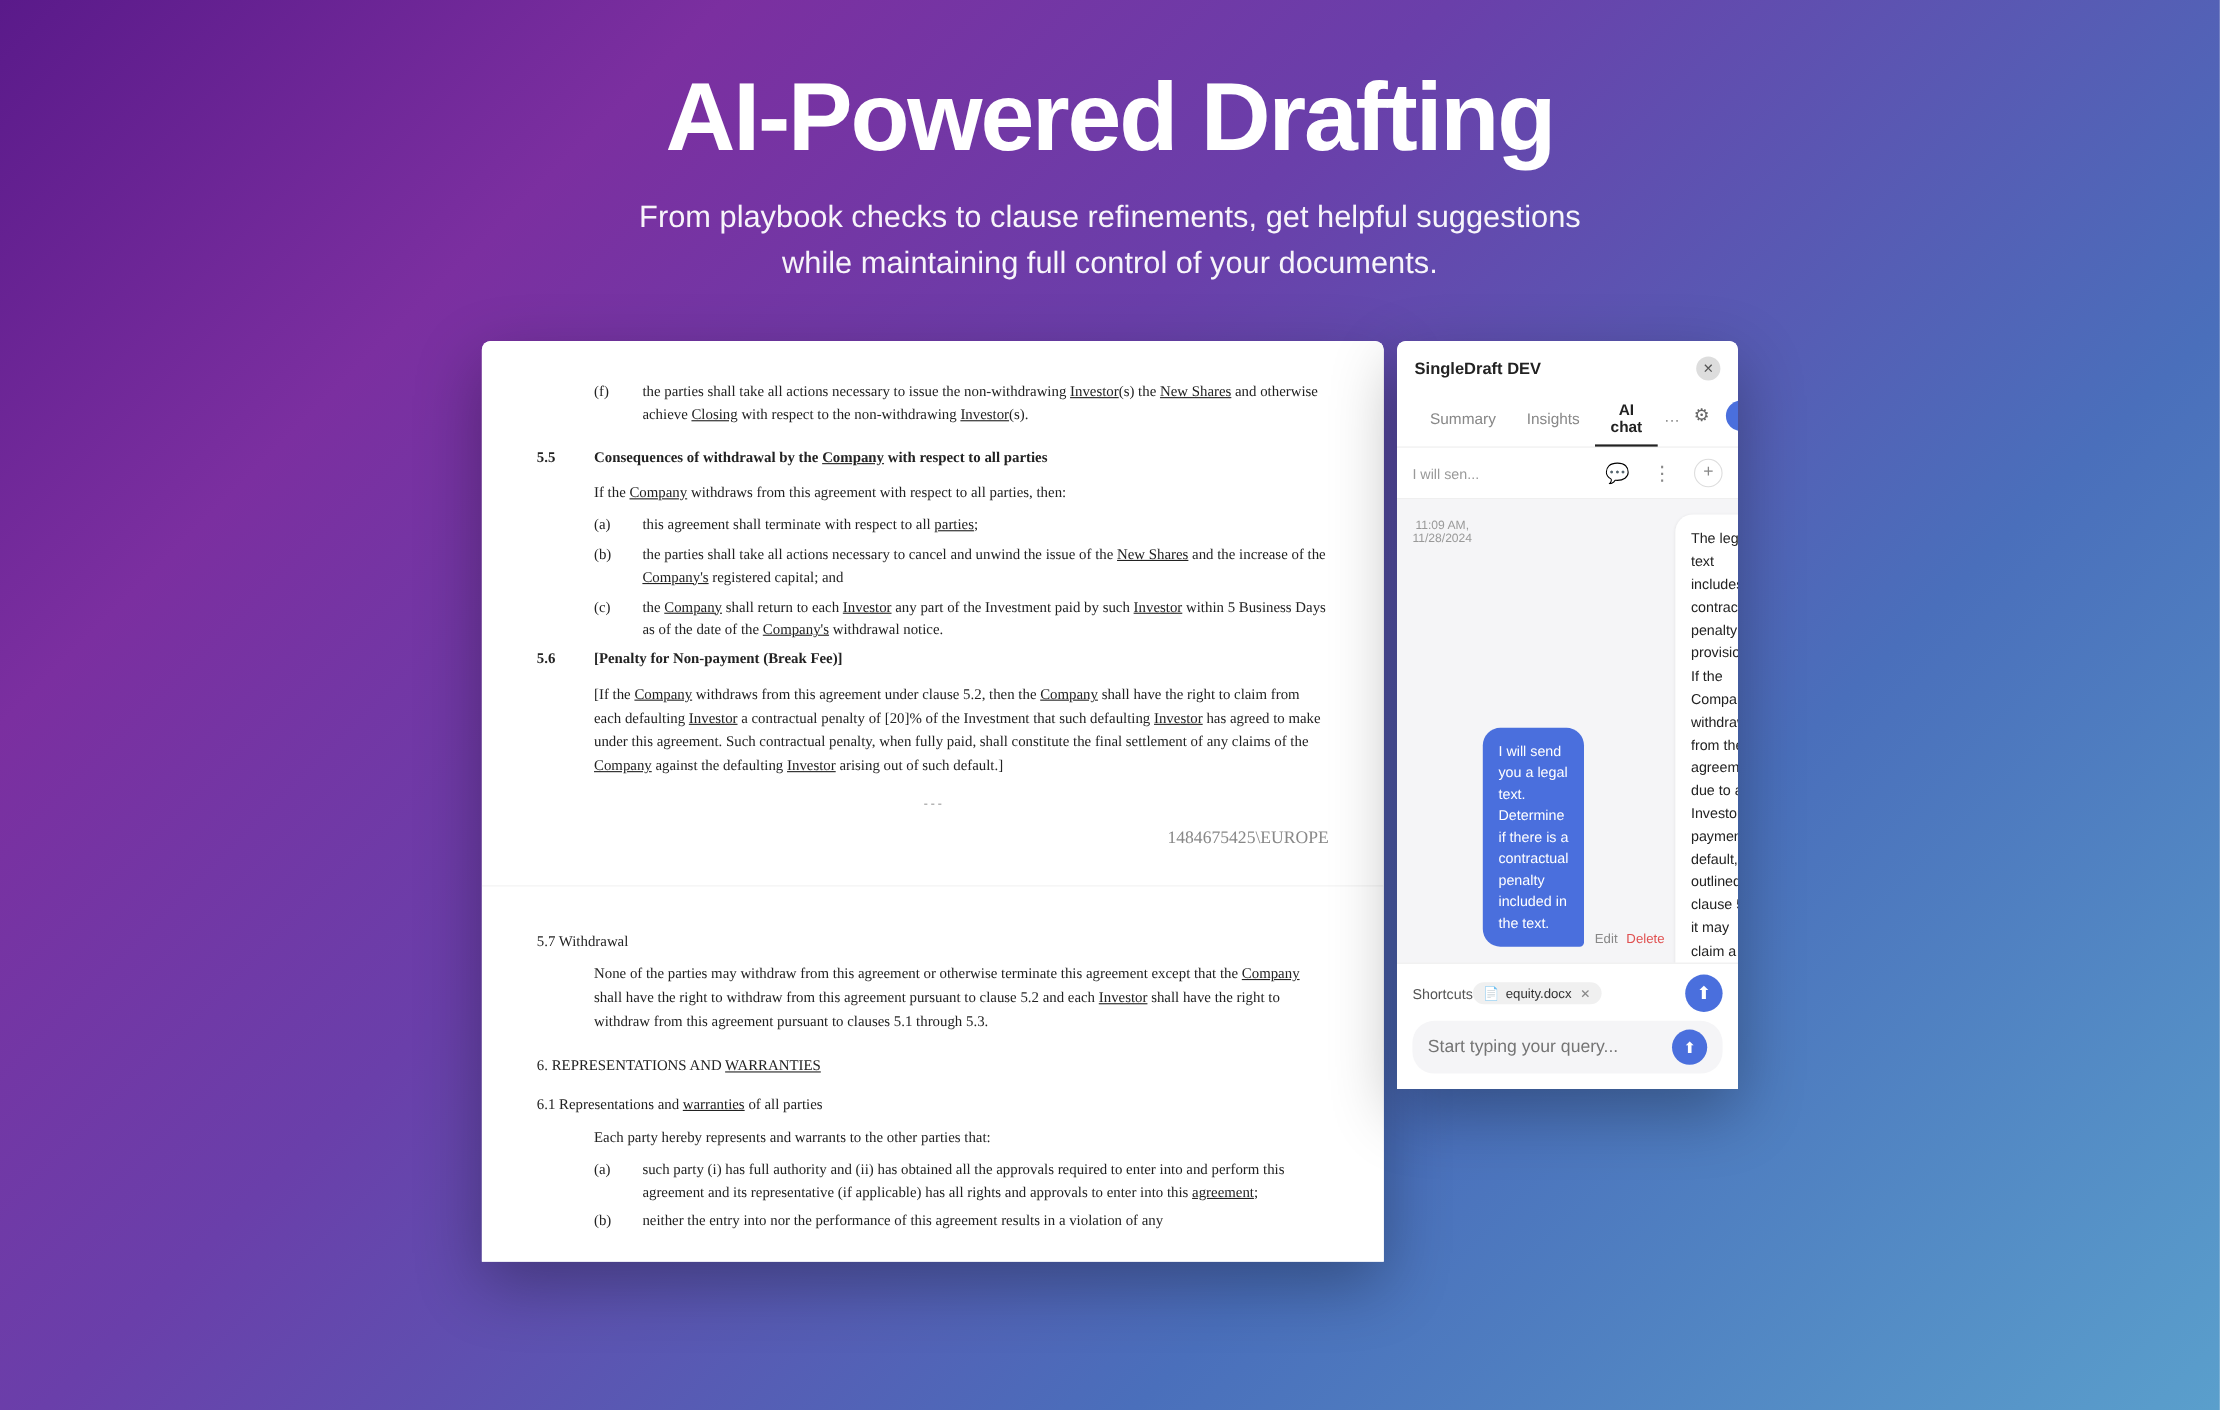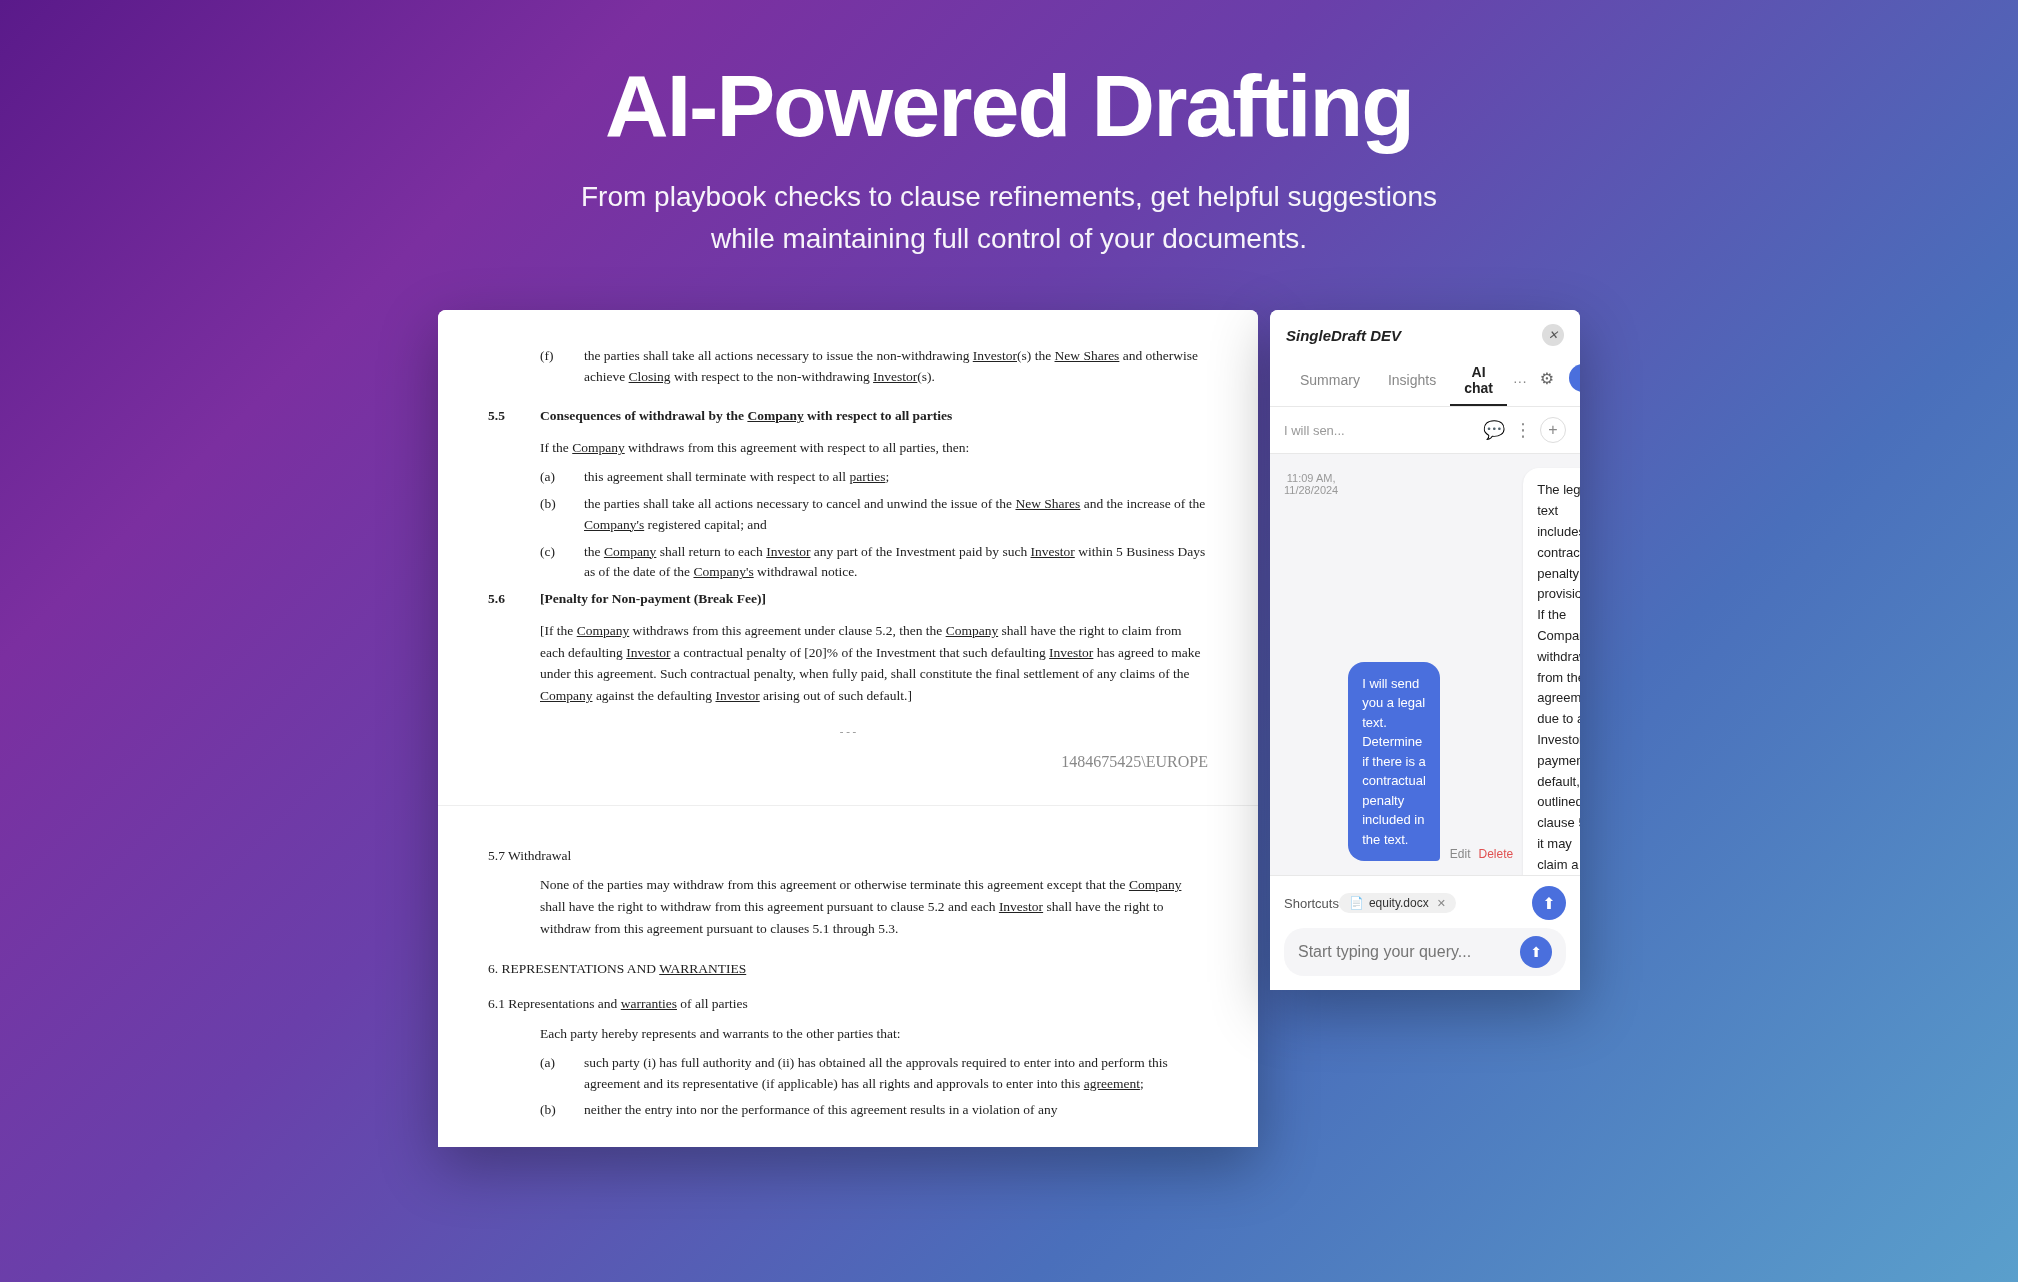--- a/index.html
+++ b/index.html
@@ -137,21 +137,20 @@
       background: white;
       padding: 14px 16px 0;
       border-bottom: 1px solid #e8e8e8;
     }
 
     .chat-title-row {
       display: flex;
       align-items: center;
       justify-content: space-between;
       margin-bottom: 10px;
-      font-style: italic;
     }
 
     .chat-title {
       font-size: 15px;
       font-weight: 600;
       color: #222;
     }
 
     .chat-close-btn {
       width: 22px;
@@ -222,21 +221,21 @@
       font-size: 12px;
       font-weight: 700;
     }
 
     
     .chat-search-bar {
       background: white;
       padding: 10px 14px;
       display: flex;
       align-items: center;
-      gap: 8px;
+      gap: 20px;
       border-bottom: 1px solid #e8e8e8;
     }
 
     .search-input-area {
       flex: 1;
       font-size: 13px;
       color: #999;
       overflow: hidden;
       text-overflow: ellipsis;
       white-space: nowrap;

